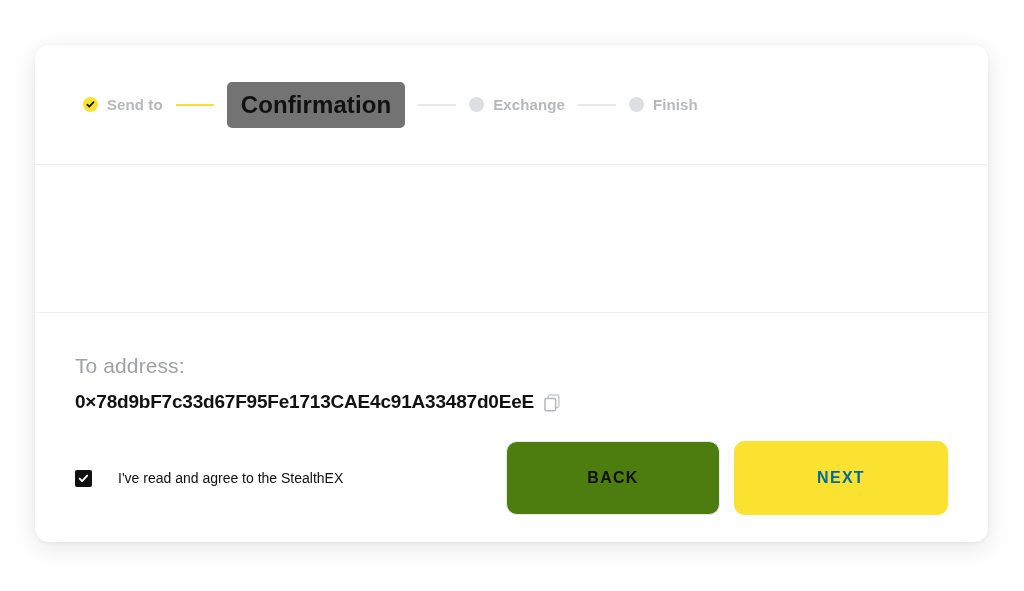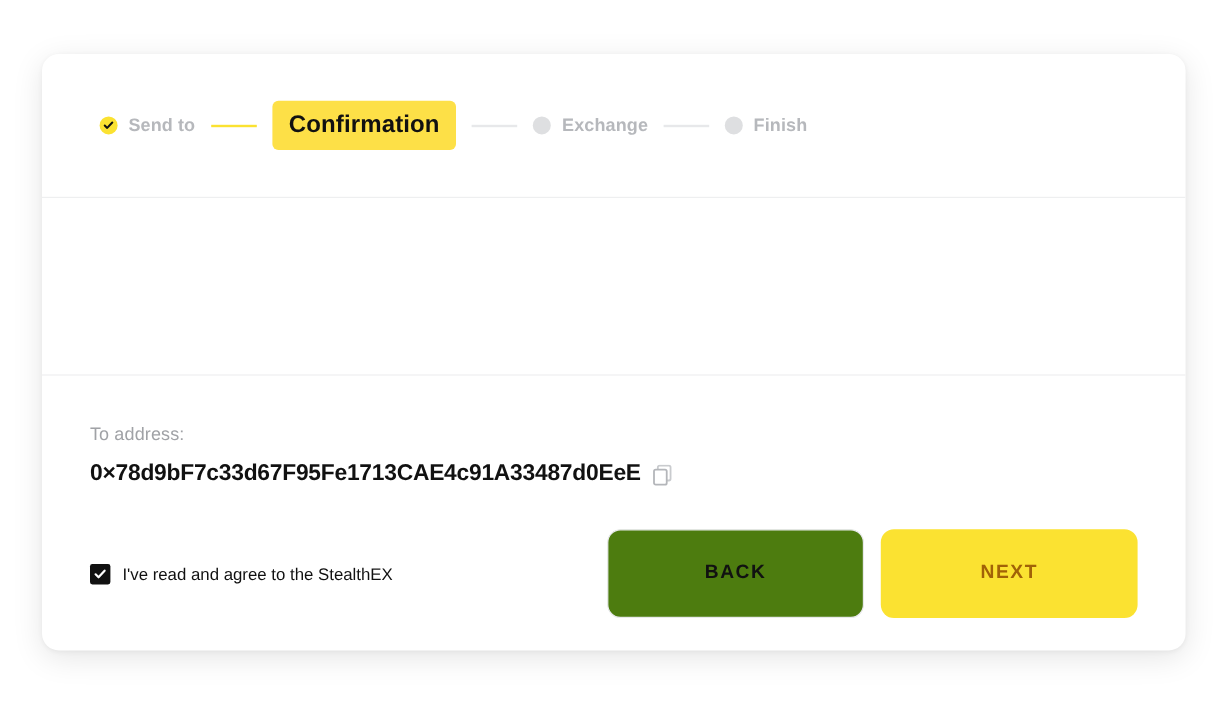--- a/index.html
+++ b/index.html
@@ -69,24 +69,24 @@
   .step-dot.done svg { display: block; }
   .step-label {
     font-size: 15px;
     font-weight: 700;
     color: #b6b8bc;
     letter-spacing: 0.1px;
     white-space: nowrap;
   }
   .step.active .step-label {
     color: #111111;
-    background: #fde047;
+    background: #737373;
     padding: 9px 14px;
     border-radius: 5px;
-    font-size: 20px;
+    font-size: 24px;
     font-weight: 700;
   }
   .connector {
     width: 38px;
     height: 2px;
     background: #e7e8ea;
     margin: 0 13px;
     flex: 0 0 auto;
   }
   .connector.lit { background: #fbe231; }
@@ -139,21 +139,21 @@
   
   .address-section {
     position: absolute;
     left: 0;
     top: 267px;
     width: 100%;
     padding: 42px 0 0 40px;
     box-sizing: border-box;
   }
   .address-label {
-    font-size: 15px;
+    font-size: 21px;
     color: #a0a2a6;
     margin-bottom: 13px;
     letter-spacing: 0.1px;
   }
   .address-row {
     display: flex;
     align-items: center;
     gap: 10px;
   }
   .address-value {
@@ -203,21 +203,21 @@
     justify-content: center;
     margin-top: 2px;
     cursor: pointer;
   }
   .checkbox svg { display: block; }
   .terms-text {
     font-size: 14px;
     line-height: 1.45;
     color: #111111;
   }
-  .terms-line1 { display: block; font-weight: 400; }
+  .terms-line1 { display: block; font-weight: 400; margin-left: 16px; }
   .terms-line2 { display: block; font-weight: 400; margin-top: 1px; }
   .terms-link {
     font-weight: 700;
     color: #111111;
     text-decoration: none;
     border-bottom: 2px dotted #111111;
     padding-bottom: 1px;
     cursor: pointer;
   }
   .and-word { font-weight: 400; }
@@ -242,21 +242,21 @@
     border: none;
     font-family: "Liberation Sans", sans-serif;
   }
   .btn-back {
     background: #4d7c0f;
     border: 1px solid #e8e9eb;
     color: #111111;
   }
   .btn-next {
     background: #fbe231;
-    color: #a16207;
+    color: #0369a1;
   }
 </style>
 </head>
 <body>
 
 <div class="page">
   <div class="card">
 
     <div class="stepper">
 

